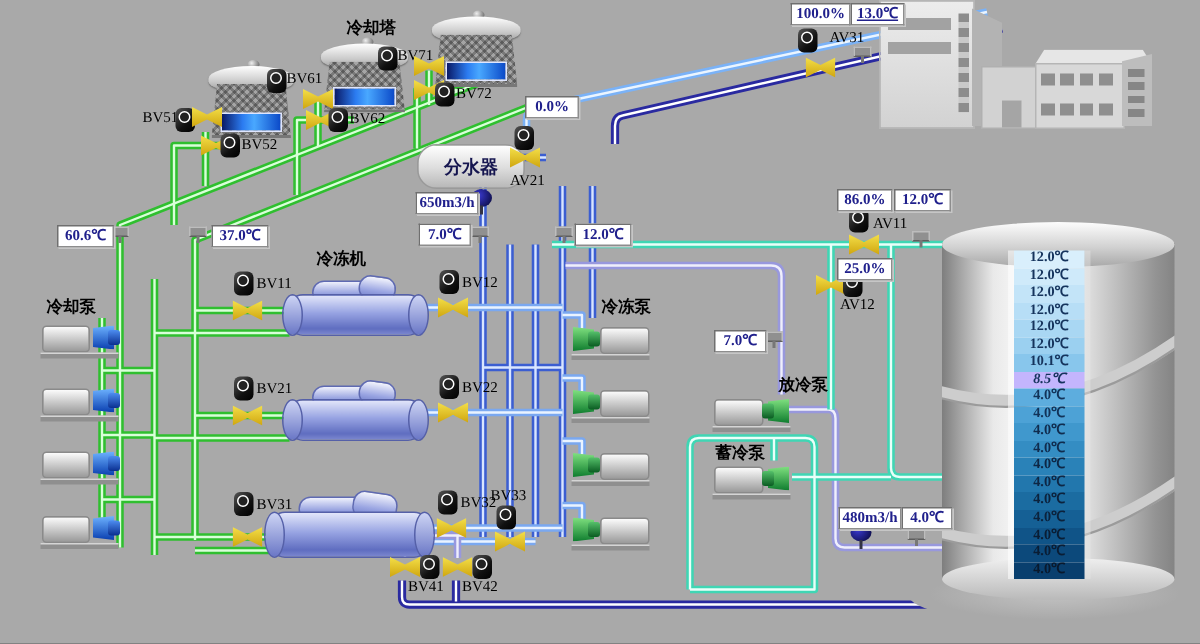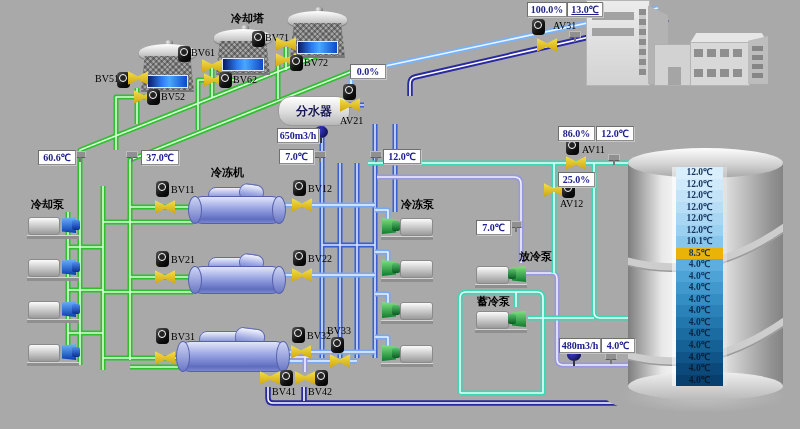--- a/index.html
+++ b/index.html
@@ -171,21 +171,21 @@
       <path d="M-12,208 Q77,238 167,170" stroke="#9b9b9b" stroke-width="1.5" fill="none"></path>
     </svg>
     <div id="tcol">
       <div class="trow" style="background: rgb(217, 239, 252); color: rgb(21, 51, 92);">12.0℃</div>
       <div class="trow" style="background: rgb(207, 234, 250); color: rgb(21, 51, 92);">12.0℃</div>
       <div class="trow" style="background: rgb(195, 228, 248); color: rgb(21, 51, 92);">12.0℃</div>
       <div class="trow" style="background: rgb(183, 222, 246); color: rgb(21, 51, 92);">12.0℃</div>
       <div class="trow" style="background: rgb(169, 215, 243); color: rgb(21, 51, 92);">12.0℃</div>
       <div class="trow" style="background: rgb(155, 208, 240); color: rgb(21, 51, 92);">12.0℃</div>
       <div class="trow" style="background: rgb(136, 198, 236); color: rgb(21, 51, 92);">10.1℃</div>
-      <div class="trow" style="background: #eab308; color: rgb(21, 51, 92);">8.5℃</div>
+      <div class="trow" style="background: #c4b5fd; color: rgb(21, 51, 92); font-style: italic;">8.5℃</div>
       <div class="trow" style="background: rgb(93, 173, 222); color: rgb(18, 51, 88);">4.0℃</div>
       <div class="trow" style="background: rgb(77, 162, 214); color: rgb(18, 51, 88);">4.0℃</div>
       <div class="trow" style="background: rgb(64, 152, 205); color: rgb(16, 44, 78);">4.0℃</div>
       <div class="trow" style="background: rgb(52, 141, 195); color: rgb(16, 44, 78);">4.0℃</div>
       <div class="trow" style="background: rgb(42, 130, 184); color: rgb(14, 39, 69);">4.0℃</div>
       <div class="trow" style="background: rgb(34, 119, 173); color: rgb(14, 39, 69);">4.0℃</div>
       <div class="trow" style="background: rgb(27, 108, 161); color: rgb(12, 34, 60);">4.0℃</div>
       <div class="trow" style="background: rgb(21, 96, 149); color: rgb(12, 34, 60);">4.0℃</div>
       <div class="trow" style="background: rgb(16, 84, 136); color: rgb(10, 29, 52);">4.0℃</div>
       <div class="trow" style="background: rgb(12, 73, 123); color: rgb(10, 29, 52);">4.0℃</div>

